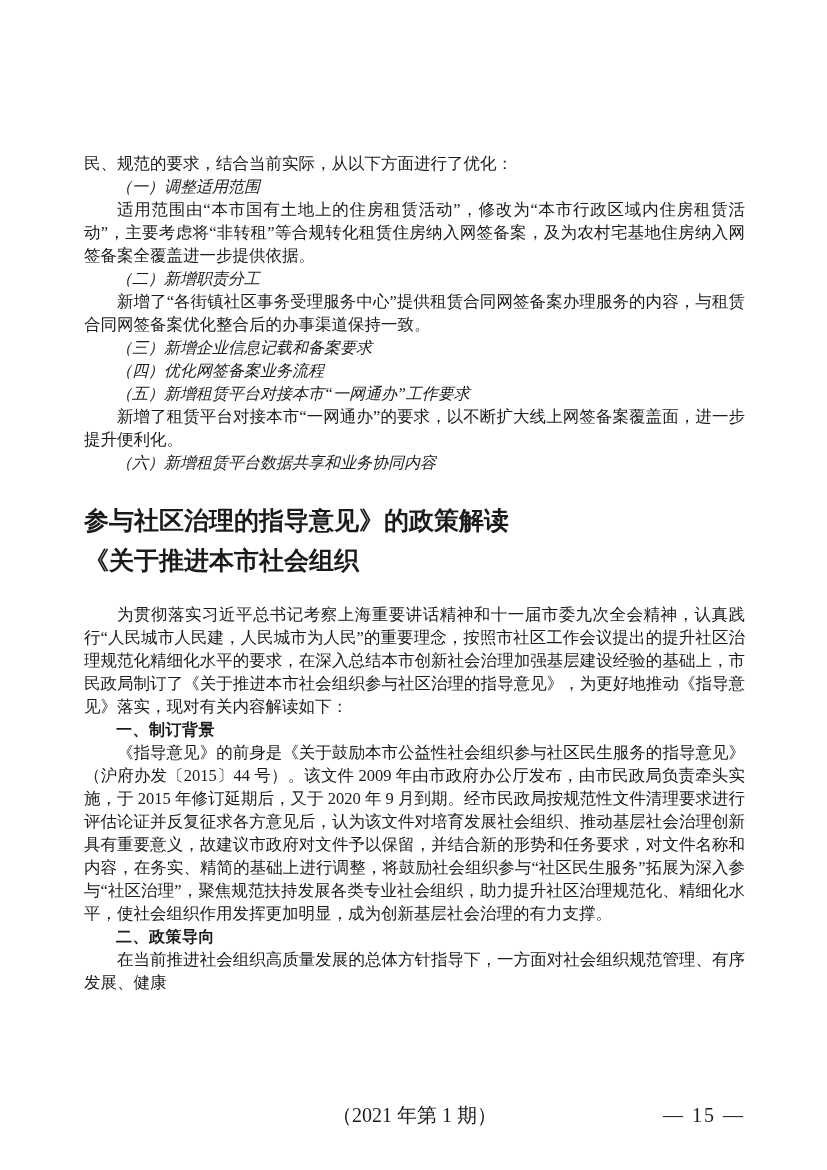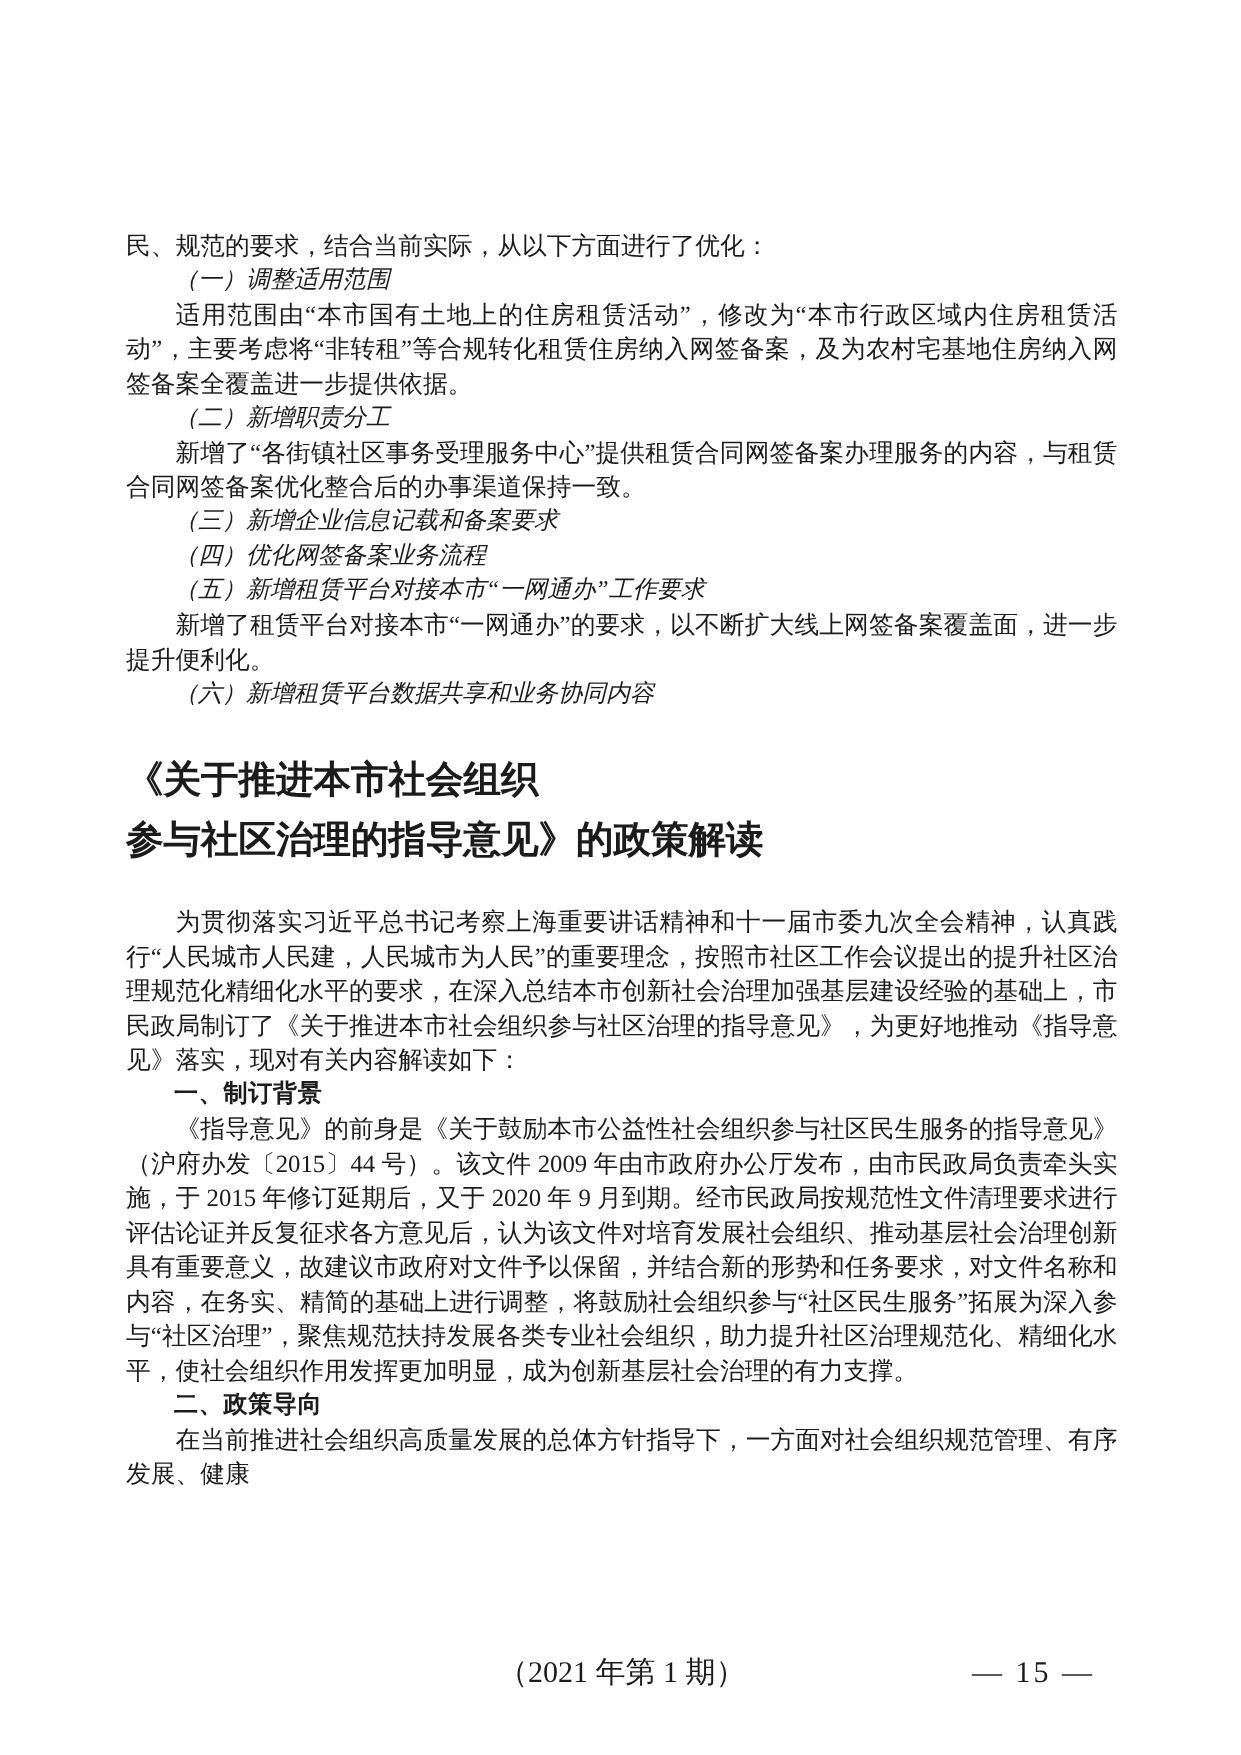--- a/index.html
+++ b/index.html
@@ -66,21 +66,21 @@
     width: 661px;
     font-size: 20px;
     line-height: 20px;
   }
   .footer-issue {
     display: block;
     text-align: center;
   }
   .footer-page {
     position: absolute;
-    right: 15px;
+    right: 0;
     top: 0;
     letter-spacing: 2px;
   }
 </style>
 </head>
 <body>
 
 <div class="page">
   <div class="content">
 
@@ -95,22 +95,22 @@
     <p class="kai-heading">（三）新增企业信息记载和备案要求</p>
 
     <p class="kai-heading">（四）优化网签备案业务流程</p>
 
     <p class="kai-heading">（五）新增租赁平台对接本市“一网通办”工作要求</p>
     <p class="indent">新增了租赁平台对接本市“一网通办”的要求，以不断扩大线上网签备案覆盖面，进一步提升便利化。</p>
 
     <p class="kai-heading">（六）新增租赁平台数据共享和业务协同内容</p>
 
     <div class="title-block">
+      <p class="article-title">参与社区治理的指导意见》的政策解读</p>
       <p class="article-title">《关于推进本市社会组织</p>
-      <p class="article-title">参与社区治理的指导意见》的政策解读</p>
     </div>
 
     <p class="indent">为贯彻落实习近平总书记考察上海重要讲话精神和十一届市委九次全会精神，认真践行“人民城市人民建，人民城市为人民”的重要理念，按照市社区工作会议提出的提升社区治理规范化精细化水平的要求，在深入总结本市创新社会治理加强基层建设经验的基础上，市民政局制订了《关于推进本市社会组织参与社区治理的指导意见》，为更好地推动《指导意见》落实，现对有关内容解读如下：</p>
 
     <p class="black-heading">一、制订背景</p>
     <p class="indent">《指导意见》的前身是《关于鼓励本市公益性社会组织参与社区民生服务的指导意见》（沪府办发〔2015〕44 号）。该文件 2009 年由市政府办公厅发布，由市民政局负责牵头实施，于 2015 年修订延期后，又于 2020 年 9 月到期。经市民政局按规范性文件清理要求进行评估论证并反复征求各方意见后，认为该文件对培育发展社会组织、推动基层社会治理创新具有重要意义，故建议市政府对文件予以保留，并结合新的形势和任务要求，对文件名称和内容，在务实、精简的基础上进行调整，将鼓励社会组织参与“社区民生服务”拓展为深入参与“社区治理”，聚焦规范扶持发展各类专业社会组织，助力提升社区治理规范化、精细化水平，使社会组织作用发挥更加明显，成为创新基层社会治理的有力支撑。</p>
 
     <p class="black-heading">二、政策导向</p>
     <p class="indent">在当前推进社会组织高质量发展的总体方针指导下，一方面对社会组织规范管理、有序发展、健康</p>
 

